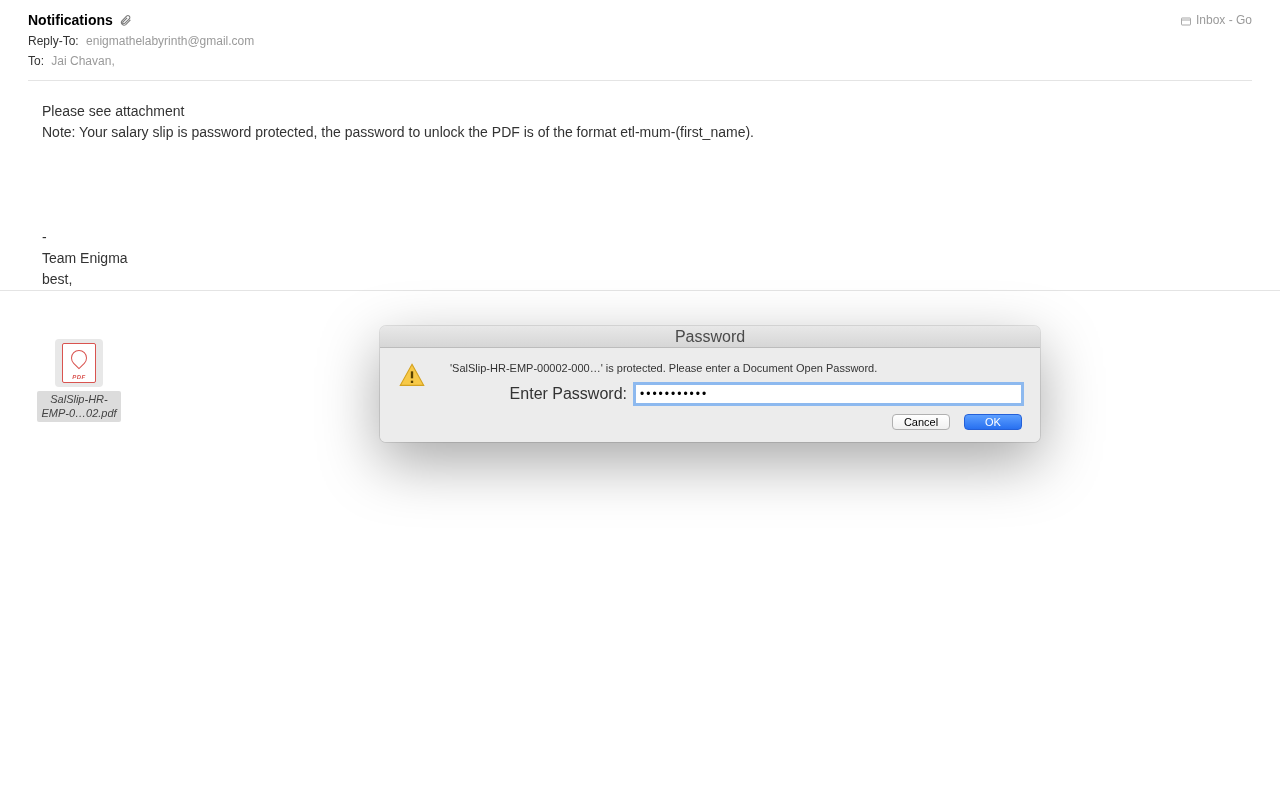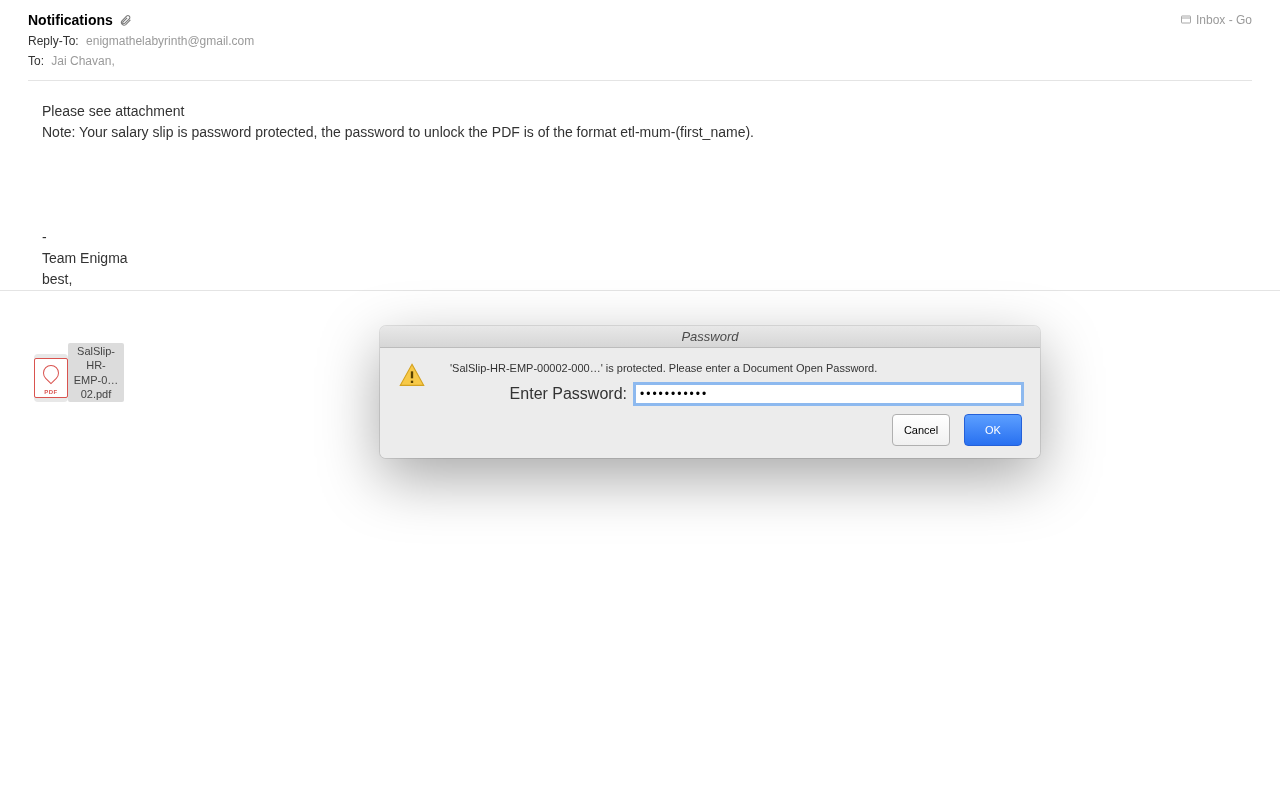--- a/index.html
+++ b/index.html
@@ -31,21 +31,21 @@
     }
 
     .sender-name {
       font-weight: 700;
       font-size: 14px;
       color: #000;
     }
 
     .folder-info {
       display: flex;
-      align-items: flex-start;
+      align-items: flex-end;
       gap: 4px;
       color: #9a9a9a;
       font-size: 12px;
     }
 
     .subject {
       margin-top: 6px;
       font-size: 13px;
       color: #333;
     }
@@ -76,23 +76,25 @@
       border-top: 1px solid #e4e4e4;
       margin-top: 0;
     }
 
     .attachments {
       padding: 48px 28px 0 34px;
     }
 
     .attachment-item {
       display: inline-flex;
-      align-items: flex-end;
+      flex-direction: column;
+      align-items: center;
       width: 90px;
       cursor: default;
+      font-style: italic;
     }
 
     .pdf-thumb {
       width: 48px;
       height: 48px;
       background: #e8e8e8;
       border-radius: 4px;
       display: flex;
       align-items: center;
       justify-content: center;
@@ -151,24 +153,23 @@
       box-shadow: 0 20px 60px rgba(0,0,0,0.35), 0 0 0 1px rgba(0,0,0,0.1);
       background: #ececec;
       overflow: hidden;
     }
 
     .dialog-titlebar {
       height: 22px;
       background: linear-gradient(#e8e8e8, #d6d6d6);
       border-bottom: 1px solid #bcbcbc;
       text-align: center;
-      font-size: 13px;
+      font-size: 16px;
       line-height: 22px;
       color: #4a4a4a;
-      font-style: italic;
     }
 
     .dialog-body {
       padding: 14px 18px 12px 18px;
       display: flex;
       gap: 24px;
       align-items: flex-start;
       background: #ececec;
     }
 
@@ -216,21 +217,21 @@
 
     .dialog-buttons {
       display: flex;
       justify-content: flex-end;
       gap: 14px;
       margin-top: 10px;
     }
 
     .btn {
       min-width: 58px;
-      height: 32px;
+      height: 16px;
       font-size: 11px;
       border-radius: 4px;
       border: 1px solid #b0b0b0;
       background: linear-gradient(#ffffff, #f0f0f0);
       cursor: pointer;
       padding: 0 10px;
     }
 
     .btn-primary {
       background: linear-gradient(#5c9fff, #2870f0);

